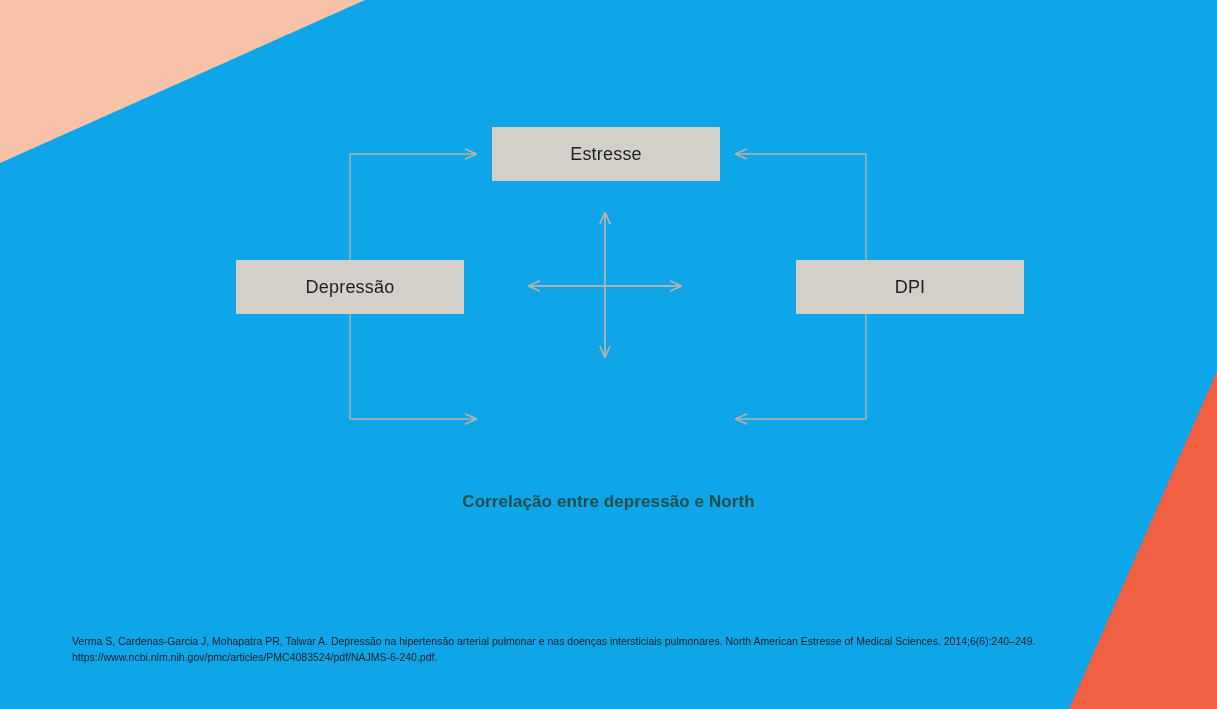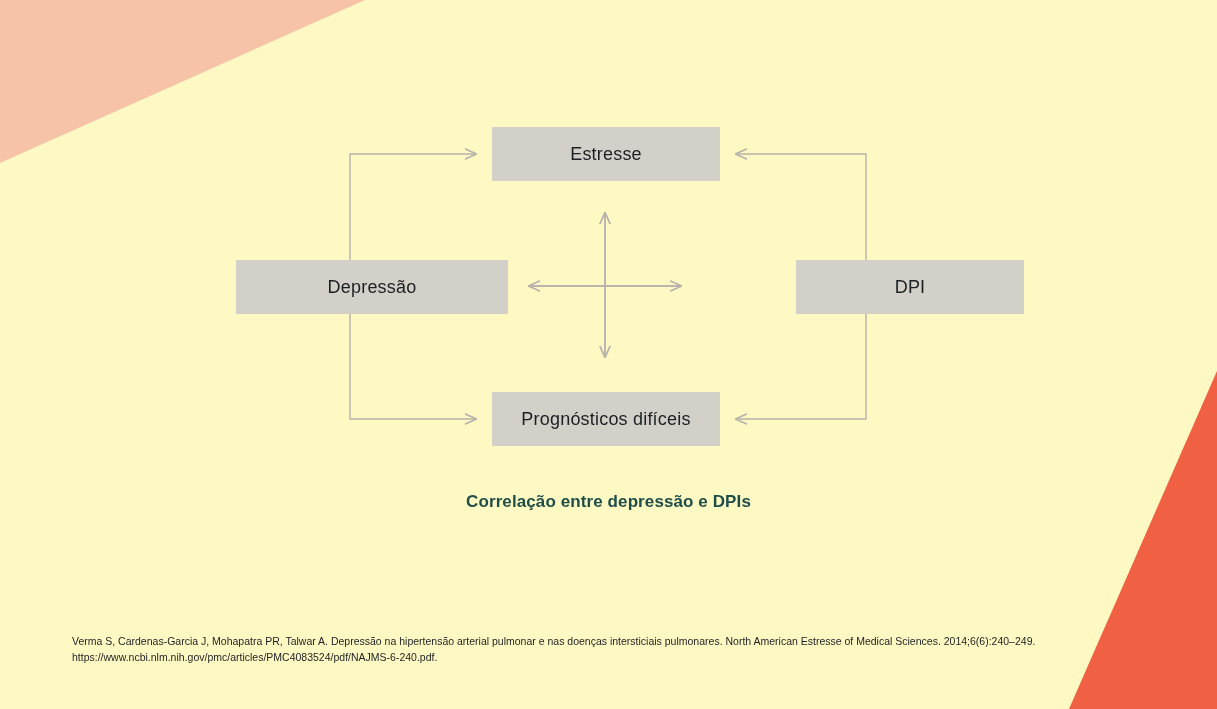--- a/index.html
+++ b/index.html
@@ -10,21 +10,21 @@
     width: 1217px;
     height: 709px;
     background: #ffffff;
     font-family: "Liberation Sans", sans-serif;
     overflow: hidden;
   }
   .slide {
     position: relative;
     width: 1217px;
     height: 709px;
-    background: #fef9c3;
+    background: #0ea5e9;
     overflow: hidden;
   }
 
   
   .corner-tl {
     position: absolute;
     left: 0;
     top: 0;
     width: 0;
     height: 0;
@@ -61,21 +61,21 @@
   }
   .node-estresse {
     left: 492px;
     top: 127px;
     width: 228px;
     height: 54px;
   }
   .node-depressao {
     left: 236px;
     top: 260px;
-    width: 272px;
+    width: 228px;
     height: 54px;
   }
   .node-dpi {
     left: 752px;
     top: 260px;
     width: 228px;
     height: 54px;
     margin-left: 44px;
   }
   .node-prognosticos {
@@ -153,26 +153,23 @@
 
     <div class="node node-estresse">
       <span>Estresse</span>
     </div>
     <div class="node node-depressao">
       <span>Depressão</span>
     </div>
     <div class="node node-dpi">
       <span>DPI</span>
     </div>
-    <div class="node node-prognosticos">
-      <span>Prognósticos difíceis</span>
-    </div>
 
   </div>
 
-  <div class="caption">Correlação entre depressão e DPIs</div>
+  <div class="caption">Correlação entre depressão e North</div>
 
   <div class="reference">
     <span>Verma S, Cardenas-Garcia J, Mohapatra PR, Talwar A. Depressão na hipertensão arterial pulmonar e nas doenças intersticiais pulmonares. North American Estresse of Medical Sciences.</span>
     <span>2014;6(6):240–249. https://www.ncbi.nlm.nih.gov/pmc/articles/PMC4083524/pdf/NAJMS-6-240.pdf.</span>
   </div>
 
 </div>
 
 </body></html>

